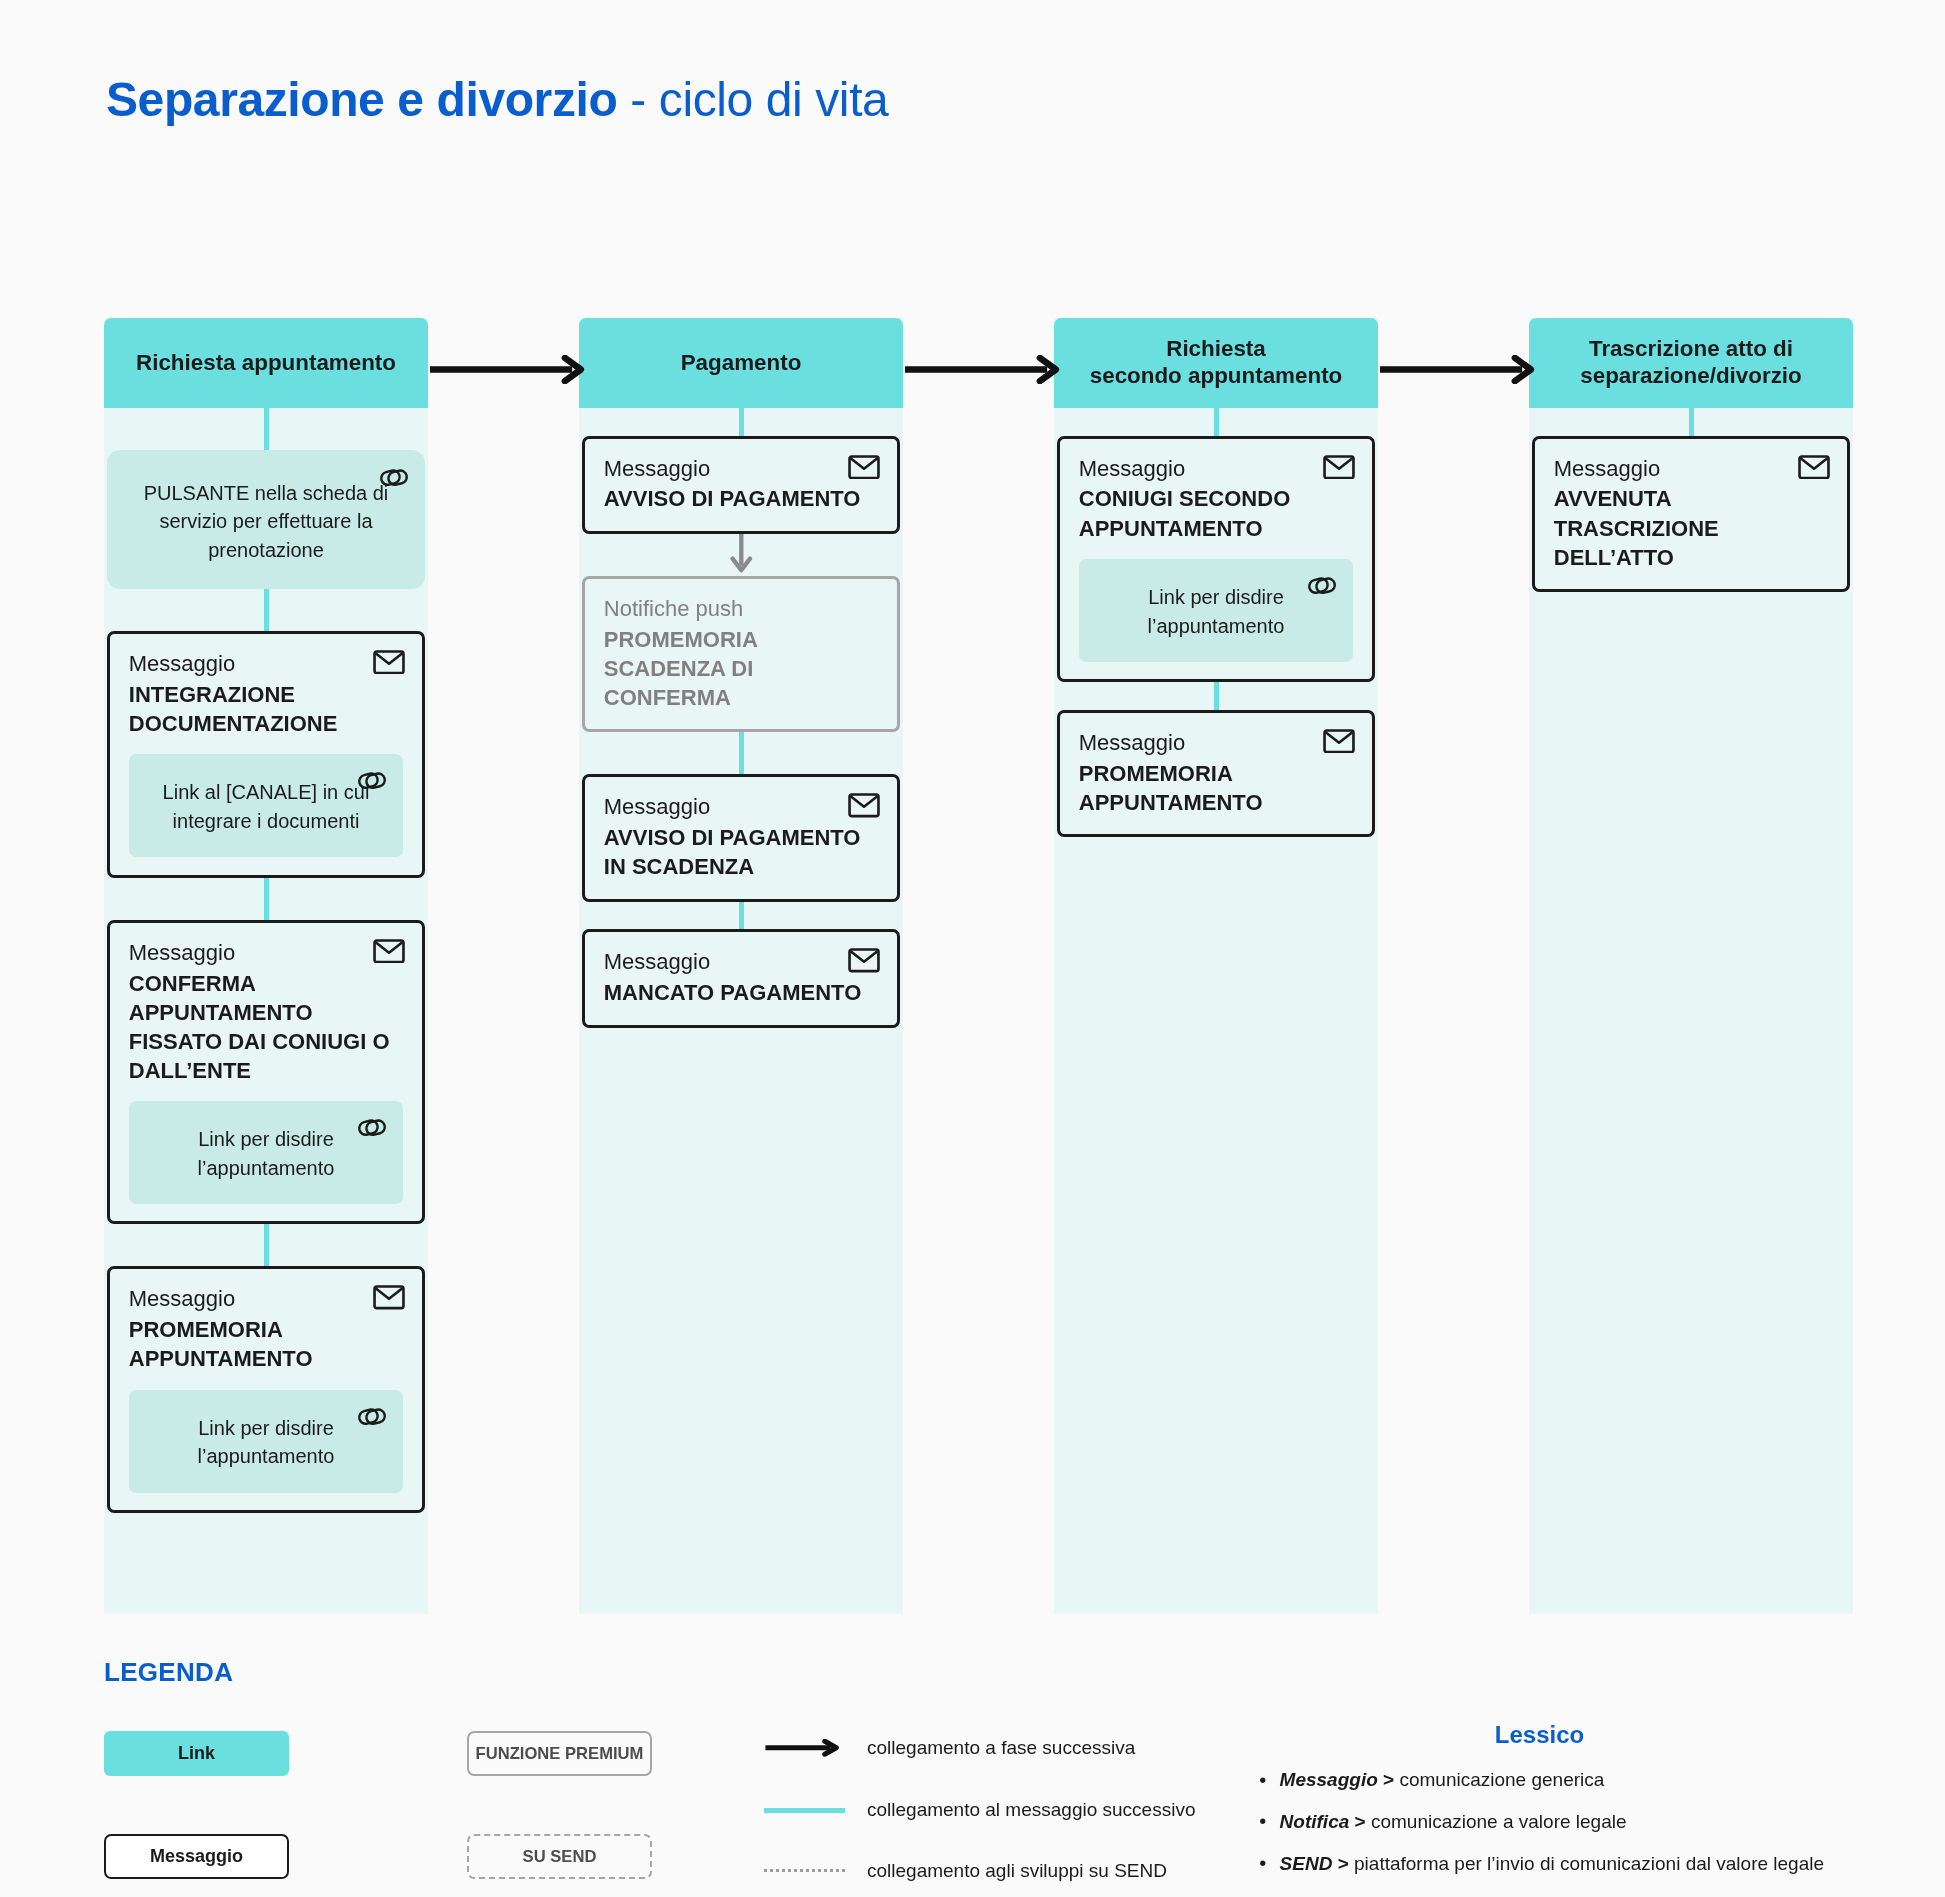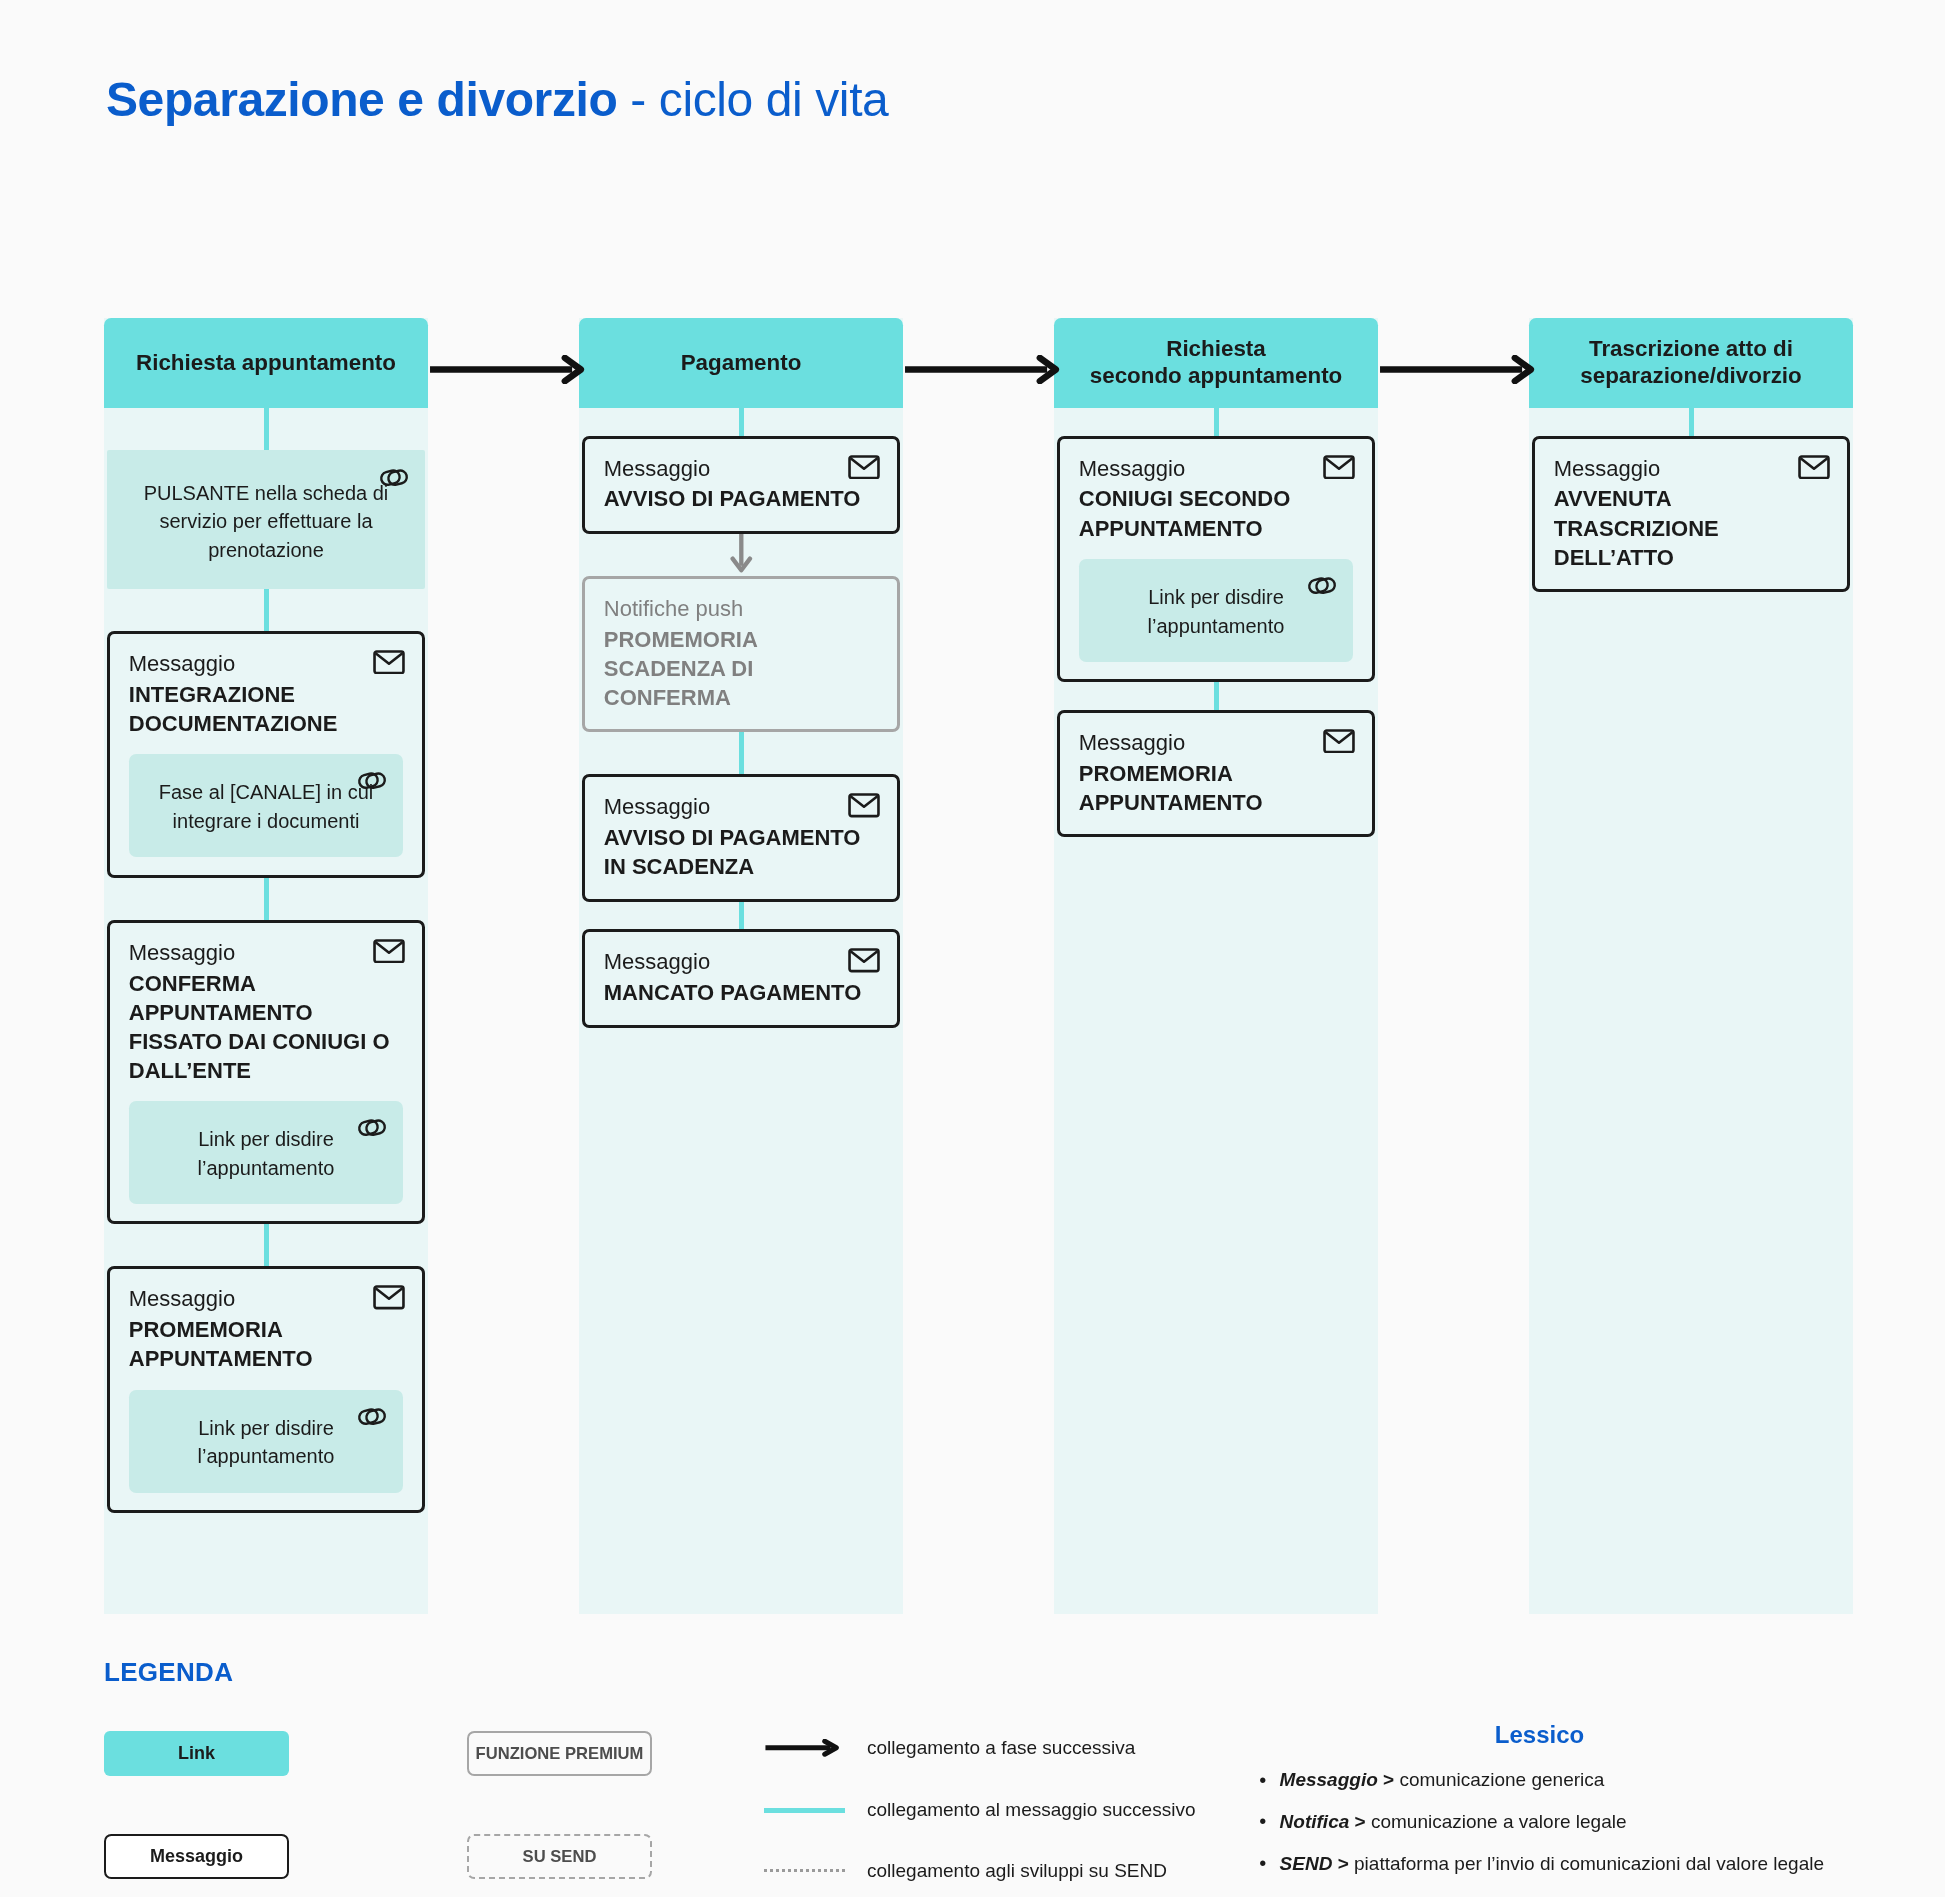--- a/index.html
+++ b/index.html
@@ -144,21 +144,21 @@
     text-align: center;
     line-height: 1.42;
     width: 100%;
   }
   .link-icon { position: absolute; right: 16px; top: 14.5px; }
 
   
   .plain-link-box {
     position: relative;
     background: #C8EBE8;
-    border-radius: 2px;
+    border-radius: 13px;
     margin: 0 1.4px;
     padding: 29px 19px 24.6px 19px;
     min-height: 116px;
     display: flex;
     align-items: flex-start;
     justify-content: center;
   }
 
   
   .phase-arrow {
@@ -336,21 +336,21 @@
           <div class="msg-title">INTEGRAZIONE DOCUMENTAZIONE</div>
           <div class="link-box">
             <span class="link-icon">
               <svg width="30" height="24.6" viewBox="0 0 42 34">
                 <g fill="none" stroke="#1B1B1B" stroke-width="3.4">
                   <rect x="3" y="8.5" width="26" height="18" rx="9" transform="rotate(-14 16 17.5)"></rect>
                   <rect x="13" y="8.5" width="26" height="18" rx="9" transform="rotate(-14 26 17.5)"></rect>
                 </g>
               </svg>
             </span>
-            <div class="link-text">Fase al [CANALE] in cui integrare i documenti</div>
+            <div class="link-text">Link al [CANALE] in cui integrare i documenti</div>
           </div>
         </div>
 
         <div class="vconn"></div>
 
         <div class="msg-box">
           <span class="env-icon">
             <svg width="32" height="24.6" viewBox="0 0 44 34">
               <rect x="2" y="2" width="40" height="30" rx="3" fill="none" stroke="#1B1B1B" stroke-width="3.6"></rect>
               <polyline points="3.5,4.5 22,19 40.5,4.5" fill="none" stroke="#1B1B1B" stroke-width="3.6" stroke-linejoin="round"></polyline>

